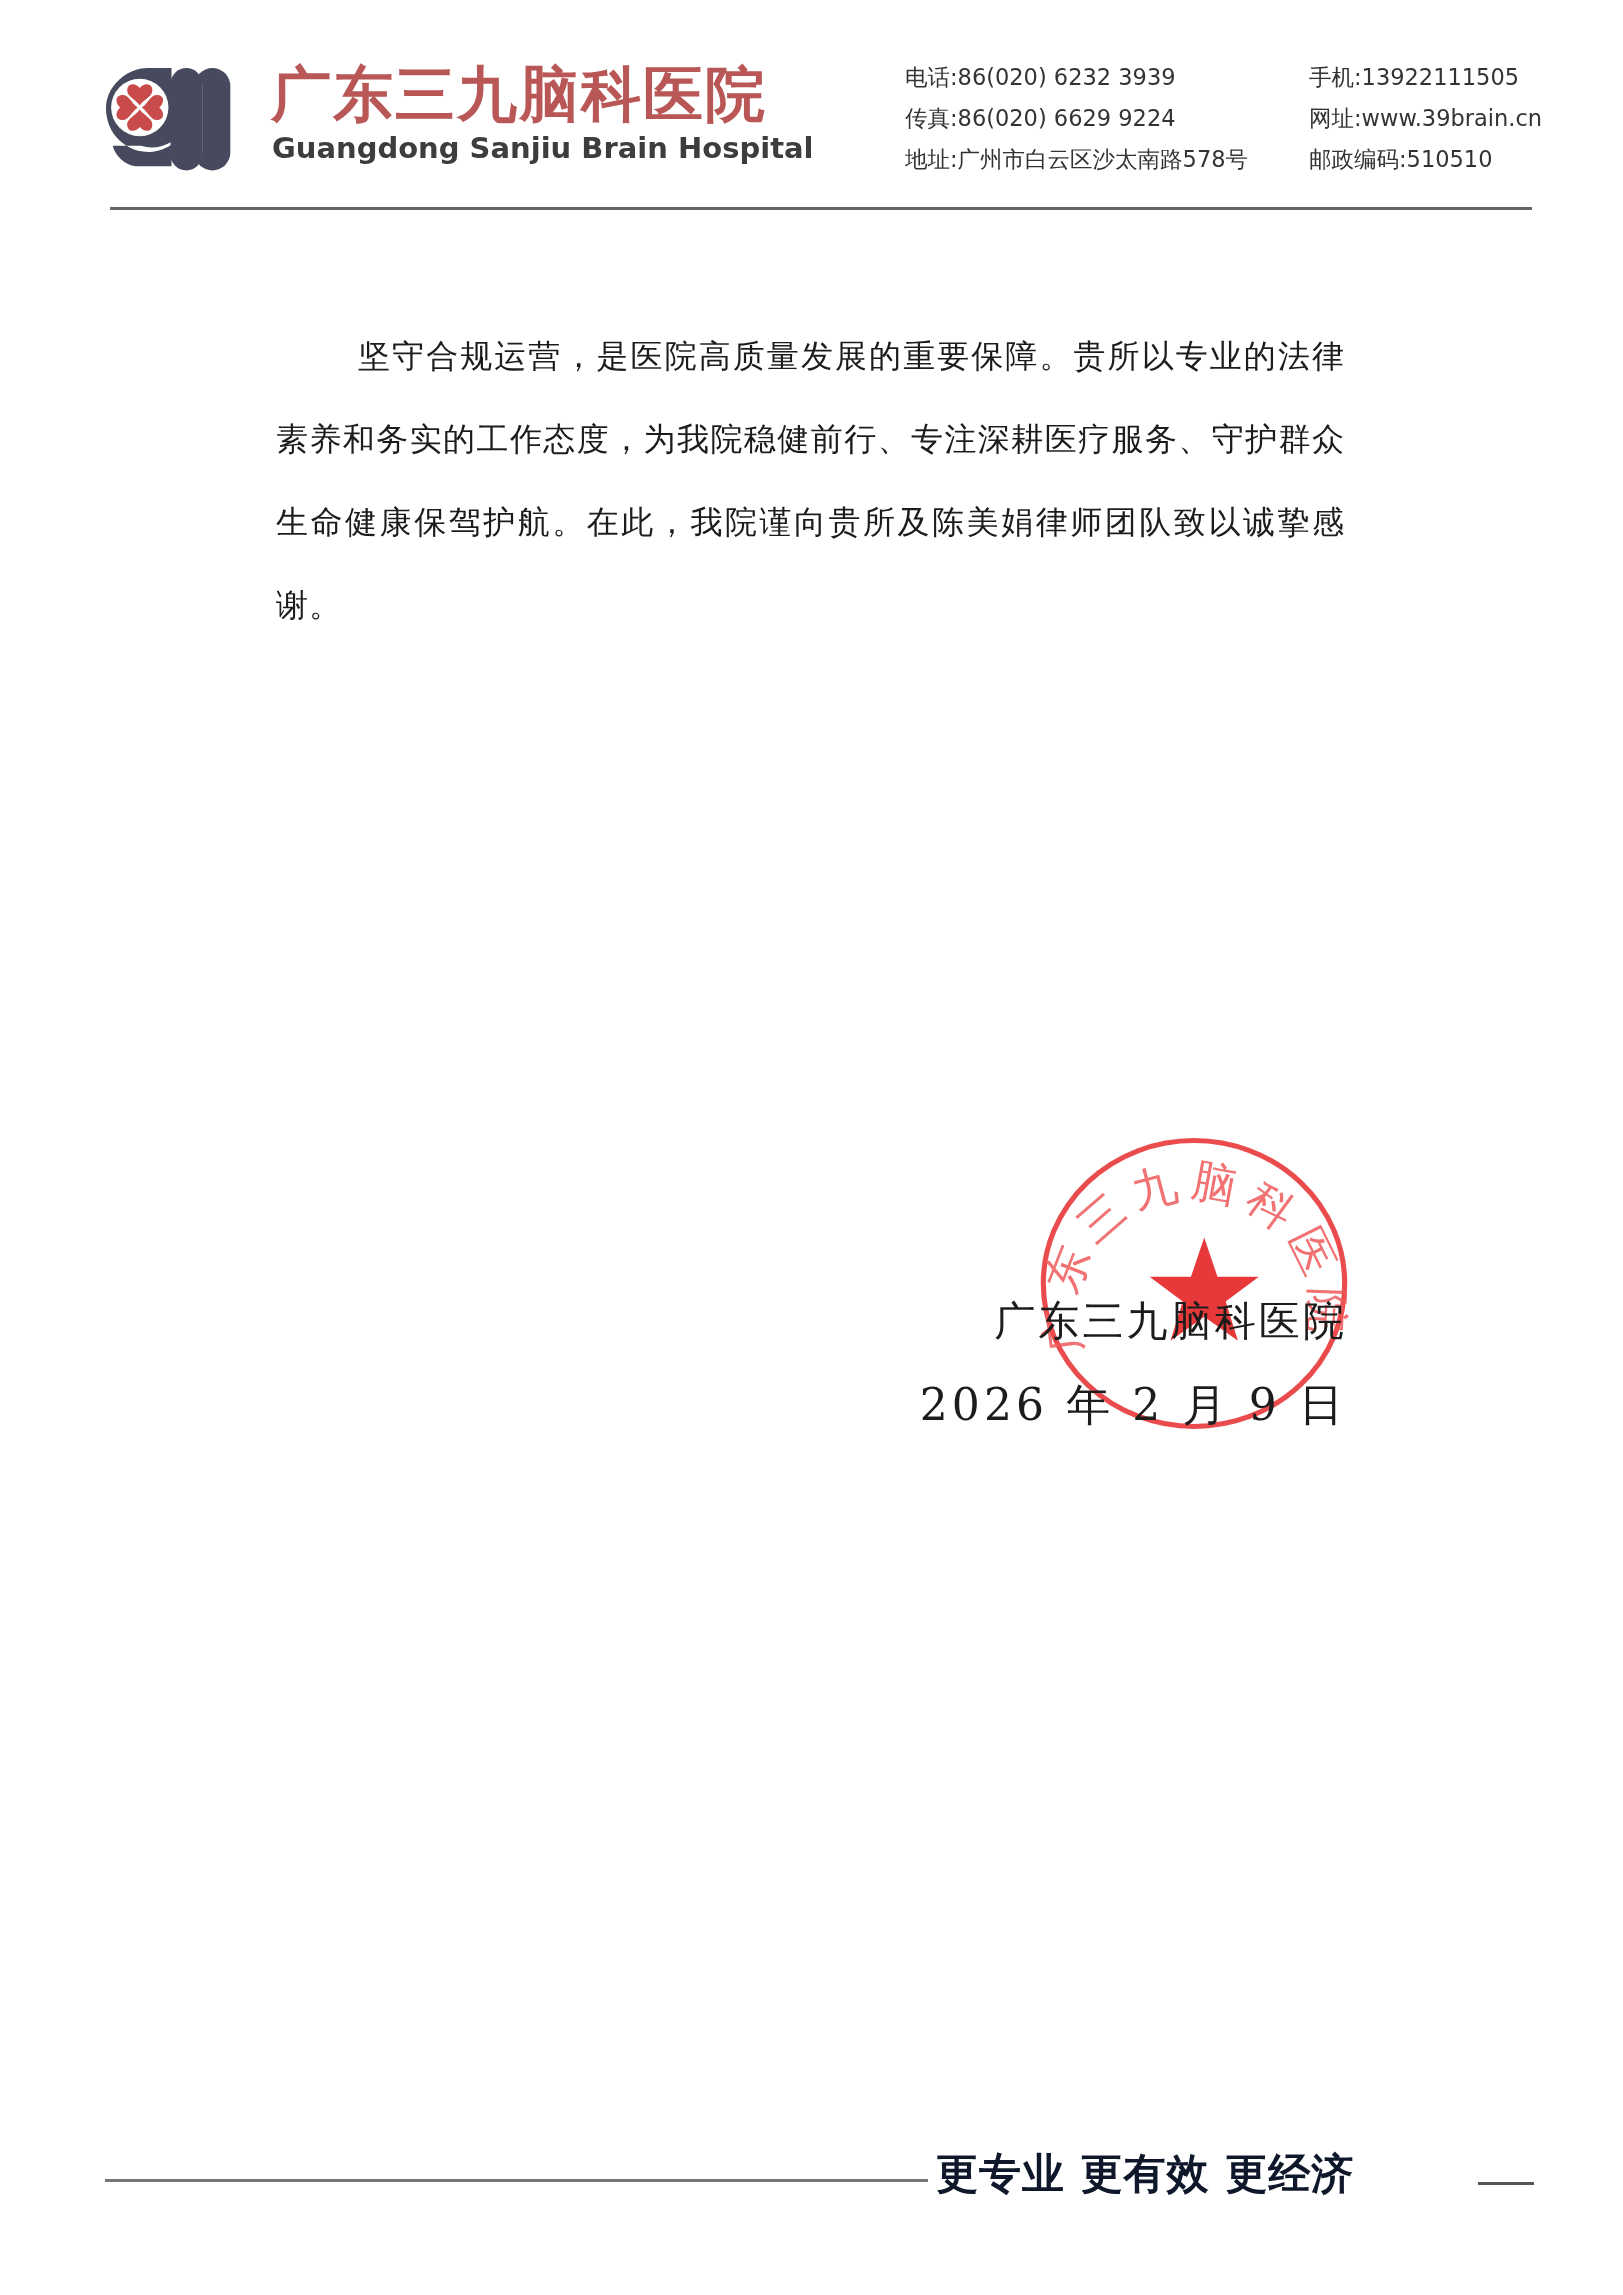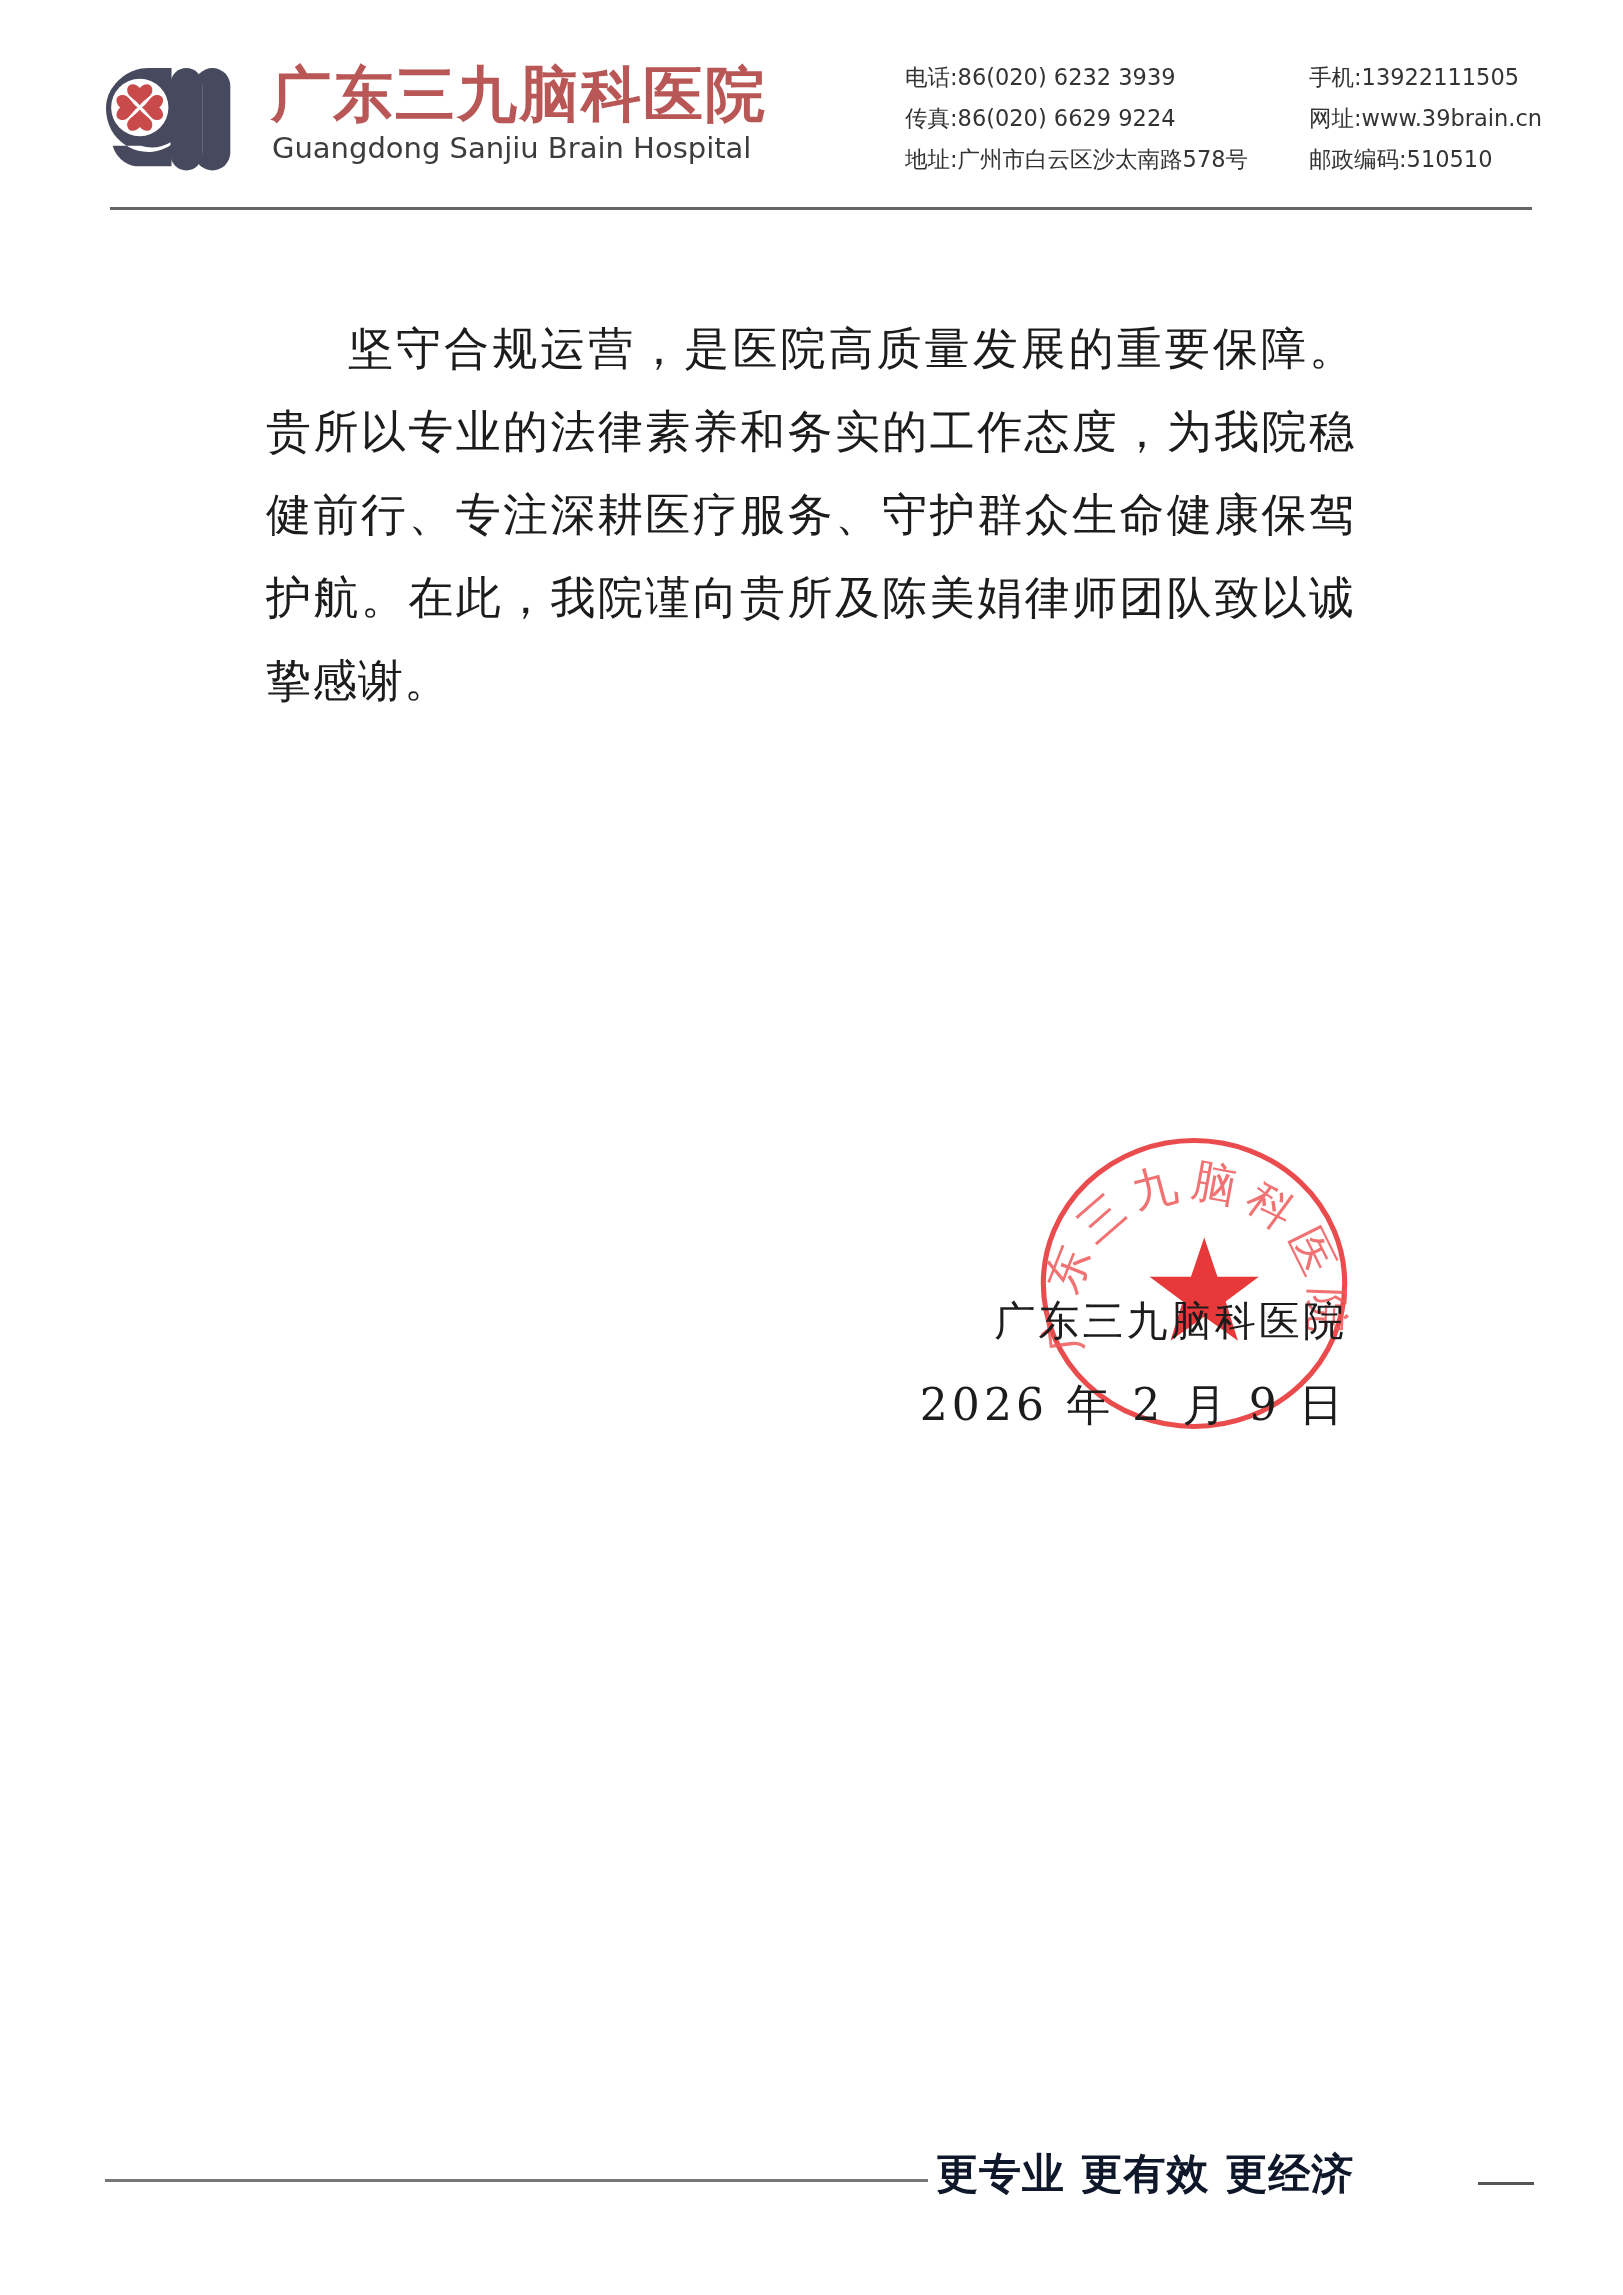--- a/index.html
+++ b/index.html
@@ -9,36 +9,36 @@
   }
   .header { position: absolute; left: 0; top: 0; width: 1623px; height: 215px; }
   .logo-mark { position: absolute; left: 105px; top: 64px; width: 133px; height: 110px; }
   .logo-title {
     position: absolute; left: 271px; top: 64px;
     font-family: "DejaVu Sans", sans-serif; font-weight: bold;
     font-size: 60px; letter-spacing: 2px; color: #b95656; line-height: 1;
   }
   .logo-subtitle {
     position: absolute; left: 272px; top: 134px;
-    font-family: "DejaVu Sans", sans-serif; font-weight: normal;
+    font-family: "DejaVu Sans", sans-serif; font-weight: bold;
     font-size: 29px; color: #3d3d3d; line-height: 1; letter-spacing: 0px;
   }
   .contact { position: absolute; font-family: "DejaVu Sans", sans-serif; font-size: 22.5px; color: #333; line-height: 1; white-space: nowrap; margin-left: 36px; }
   .c-phone { left: 869px; top: 66px; }
   .c-fax { left: 869px; top: 107px; }
   .c-addr { left: 869px; top: 148px; }
   .c-mobile { left: 1273px; top: 66px; }
   .c-web { left: 1273px; top: 107px; }
   .c-post { left: 1273px; top: 148px; }
   .header-rule { position: absolute; left: 110px; top: 207px; width: 1422px; height: 2.6px; background: #666; }
 
   .body-text { position: absolute; left: 266px; top: 307px; width: 1089px; }
   .para {
-    font-size: 45px; line-height: 83px; letter-spacing: 1px; margin: 0;
-    text-indent: 82px; text-align: justify; color: #1c1c1c;
+    font-size: 32px; line-height: 83px; letter-spacing: 1px; margin: 10px;
+    text-indent: 82px; text-align: justify; color: #1c1c1c; font-family: Liberation Mono, monospace;
   }
 
   .seal {
     position: absolute; left: 1028px; top: 1130px; width: 332px; height: 307px;
   }
   .sign-name {
     position: absolute; right: 276px; top: 1301px;
     font-size: 41px; letter-spacing: 3.1px; color: #1c1c1c; line-height: 1;
   }
   .sign-date {

